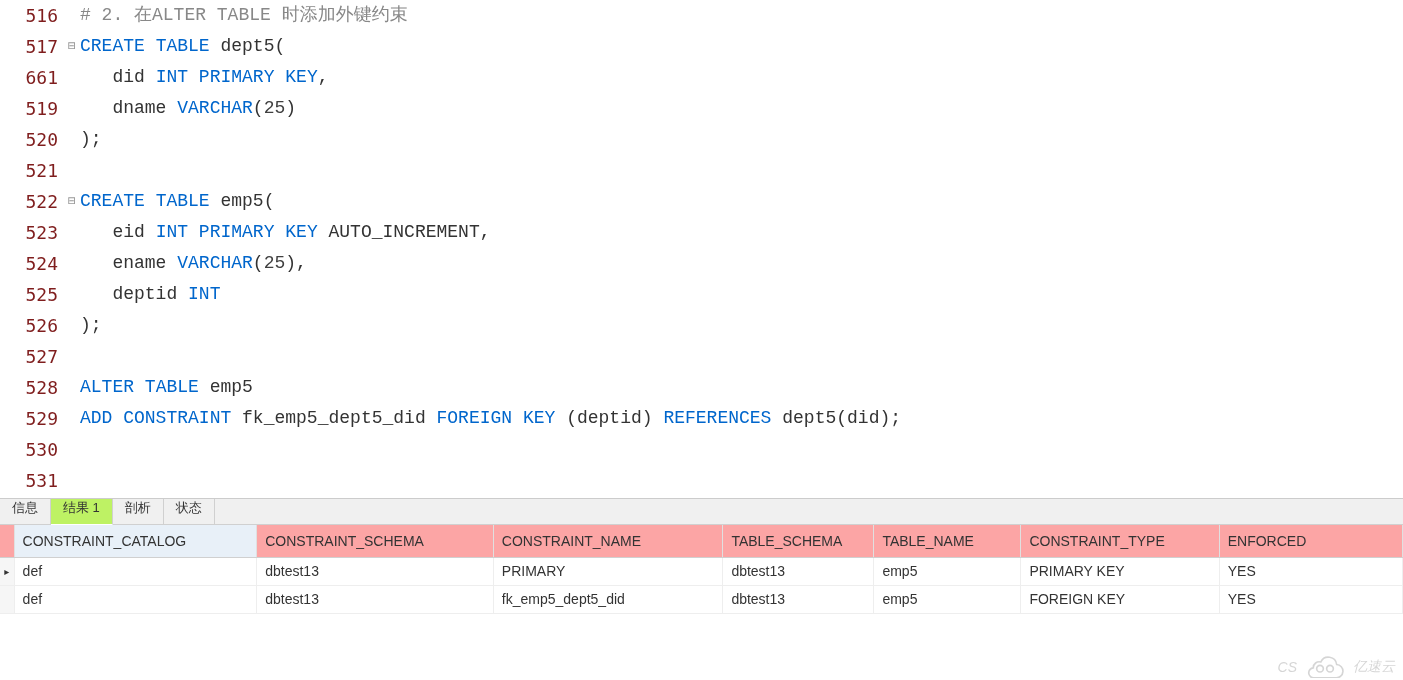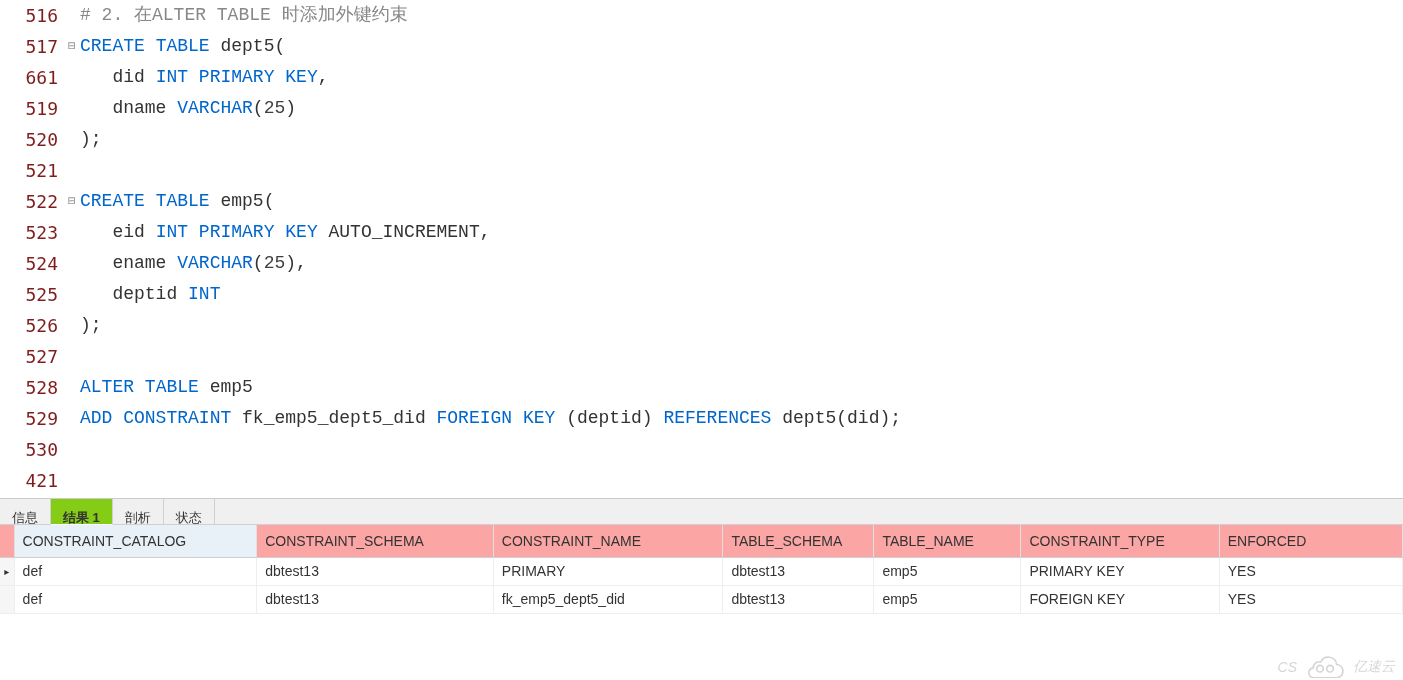--- a/index.html
+++ b/index.html
@@ -54,30 +54,29 @@
 
   .tabs {
     display: flex;
     height: 26px;
     background: #f0f0f0;
     border-bottom: 1px solid #d0d0d0;
     font-family: "Microsoft YaHei", Arial, sans-serif;
     font-size: 13px;
   }
   .tab {
-    padding: 10px 12px;
+    padding: 0 12px;
     border-right: 1px solid #d0d0d0;
     color: #333;
     cursor: pointer;
   }
   .tab.active {
-    background: #84cc16;
+    background: #bef264;
     border-bottom: 1px solid #fff;
     margin-bottom: -1px;
-    font-weight: bold;
   }
   .results-table {
     width: 100%;
     border-collapse: collapse;
     font-family: Liberation Sans, sans-serif;
     font-size: 14px;
     table-layout: fixed;
   }
   .results-table th {
     text-align: left;
@@ -200,21 +199,21 @@
       <span class="line-num">529</span>
       <span class="gutter"></span>
       <span class="code"><span class="kw">ADD</span><span class="op"> </span><span class="kw">CONSTRAINT</span><span class="op"> </span><span class="id">fk_emp5_dept5_did</span><span class="op"> </span><span class="kw">FOREIGN</span><span class="op"> </span><span class="kw">KEY</span><span class="op"> (</span><span class="id">deptid</span><span class="op">) </span><span class="kw">REFERENCES</span><span class="op"> </span><span class="id">dept5</span><span class="op">(</span><span class="id">did</span><span class="op">);</span></span>
     </div>
     <div class="code-line">
       <span class="line-num">530</span>
       <span class="gutter"></span>
       <span class="code"></span>
     </div>
     <div class="code-line">
-      <span class="line-num">421</span>
+      <span class="line-num">531</span>
       <span class="gutter"></span>
     </div>
   </div>
 
 <div class="tabs" id="tabs">
     <div class="tab">信息</div>
     <div class="tab active">结果 1</div>
     <div class="tab">剖析</div>
     <div class="tab">状态</div>
   </div>

